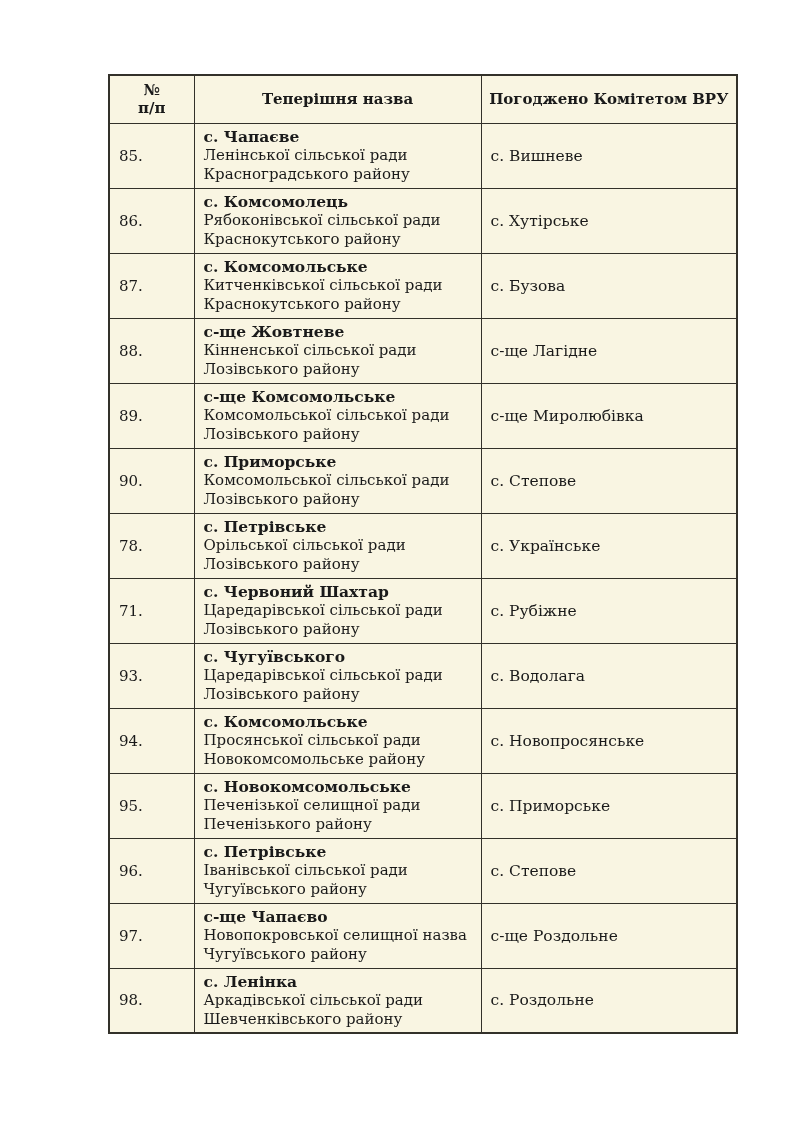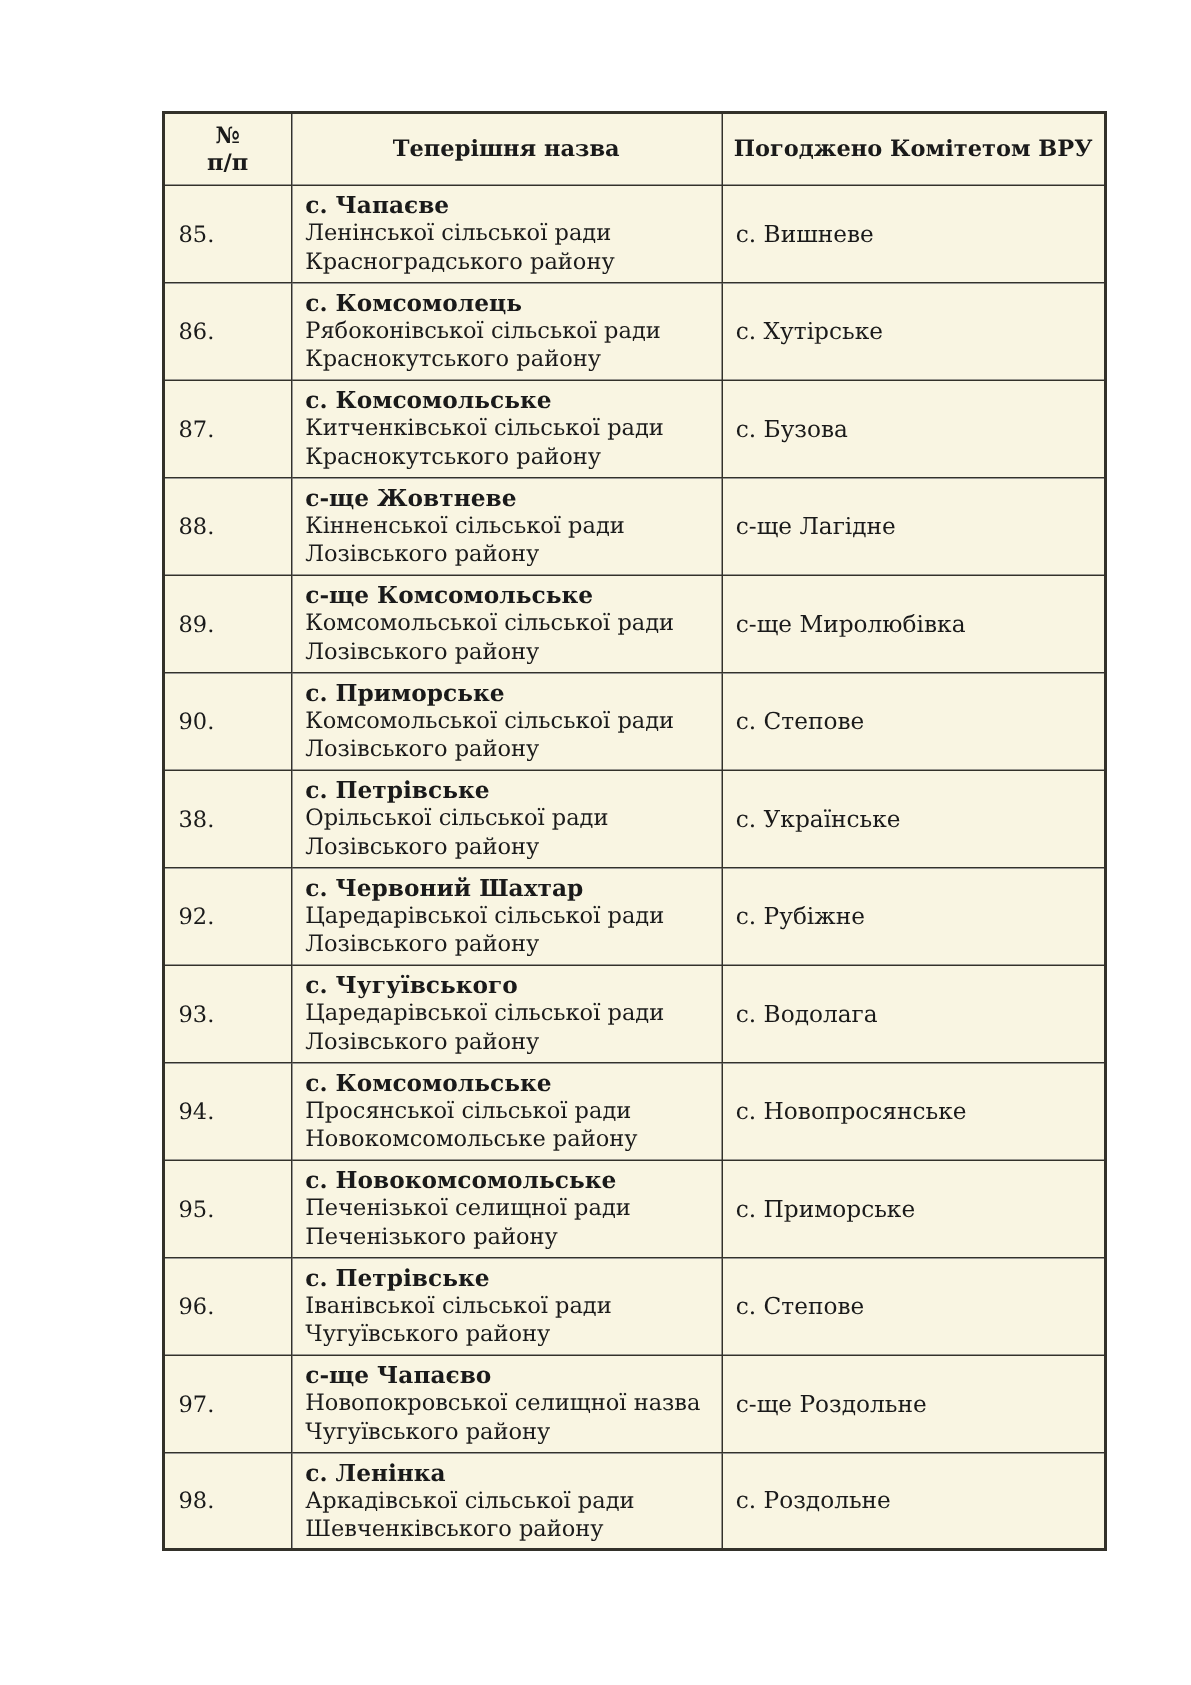--- a/index.html
+++ b/index.html
@@ -141,31 +141,31 @@
     <td class="num">90.</td>
     <td class="current">
       <div class="name">с. Приморське</div>
       <div>Комсомольської сільської ради</div>
       <div>Лозівського району</div>
     </td>
     <td class="approved">с. Степове</td>
   </tr>
 
   <tr>
-    <td class="num">38.</td>
+    <td class="num">78.</td>
     <td class="current">
       <div class="name">с. Петрівське</div>
       <div>Орільської сільської ради</div>
       <div>Лозівського району</div>
     </td>
     <td class="approved">с. Українське</td>
   </tr>
 
   <tr>
-    <td class="num">92.</td>
+    <td class="num">71.</td>
     <td class="current">
       <div class="name">с. Червоний Шахтар</div>
       <div>Царедарівської сільської ради</div>
       <div>Лозівського району</div>
     </td>
     <td class="approved">с. Рубіжне</td>
   </tr>
 
   <tr>
     <td class="num">93.</td>

